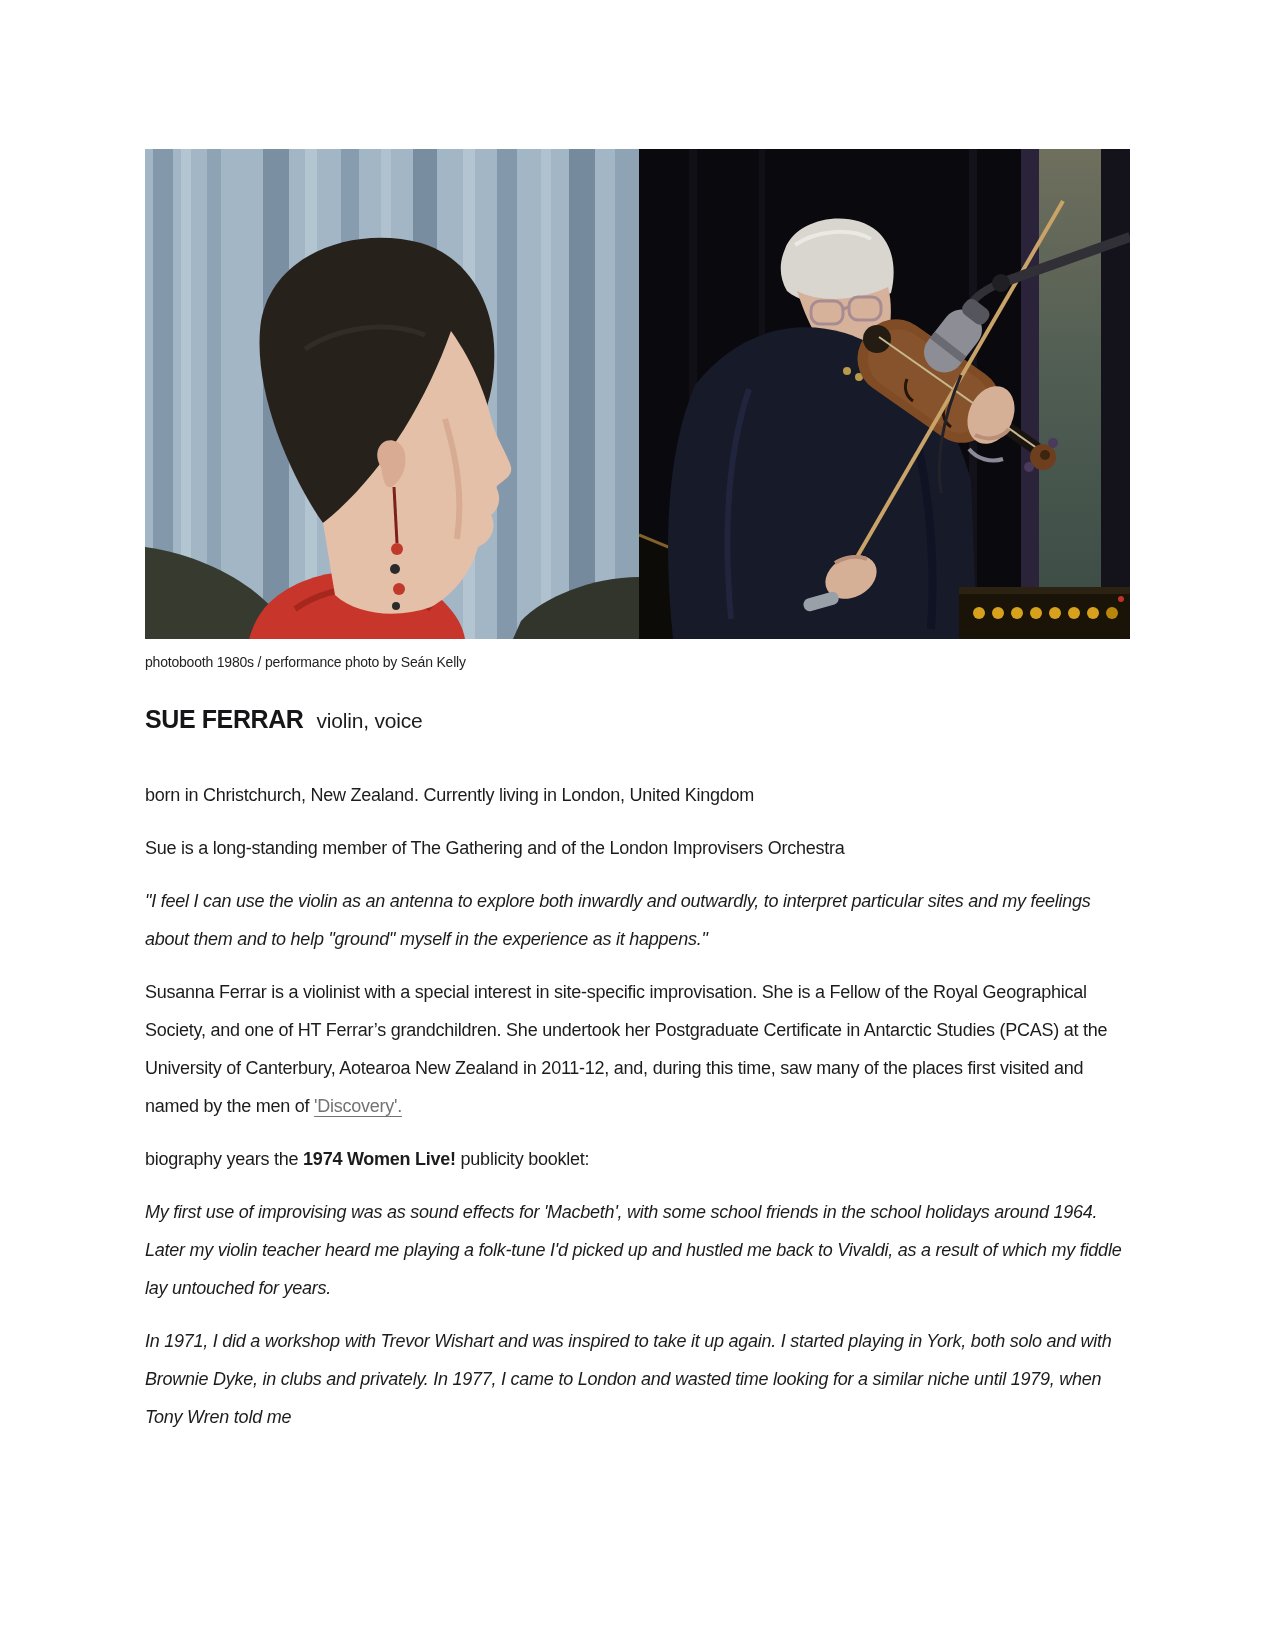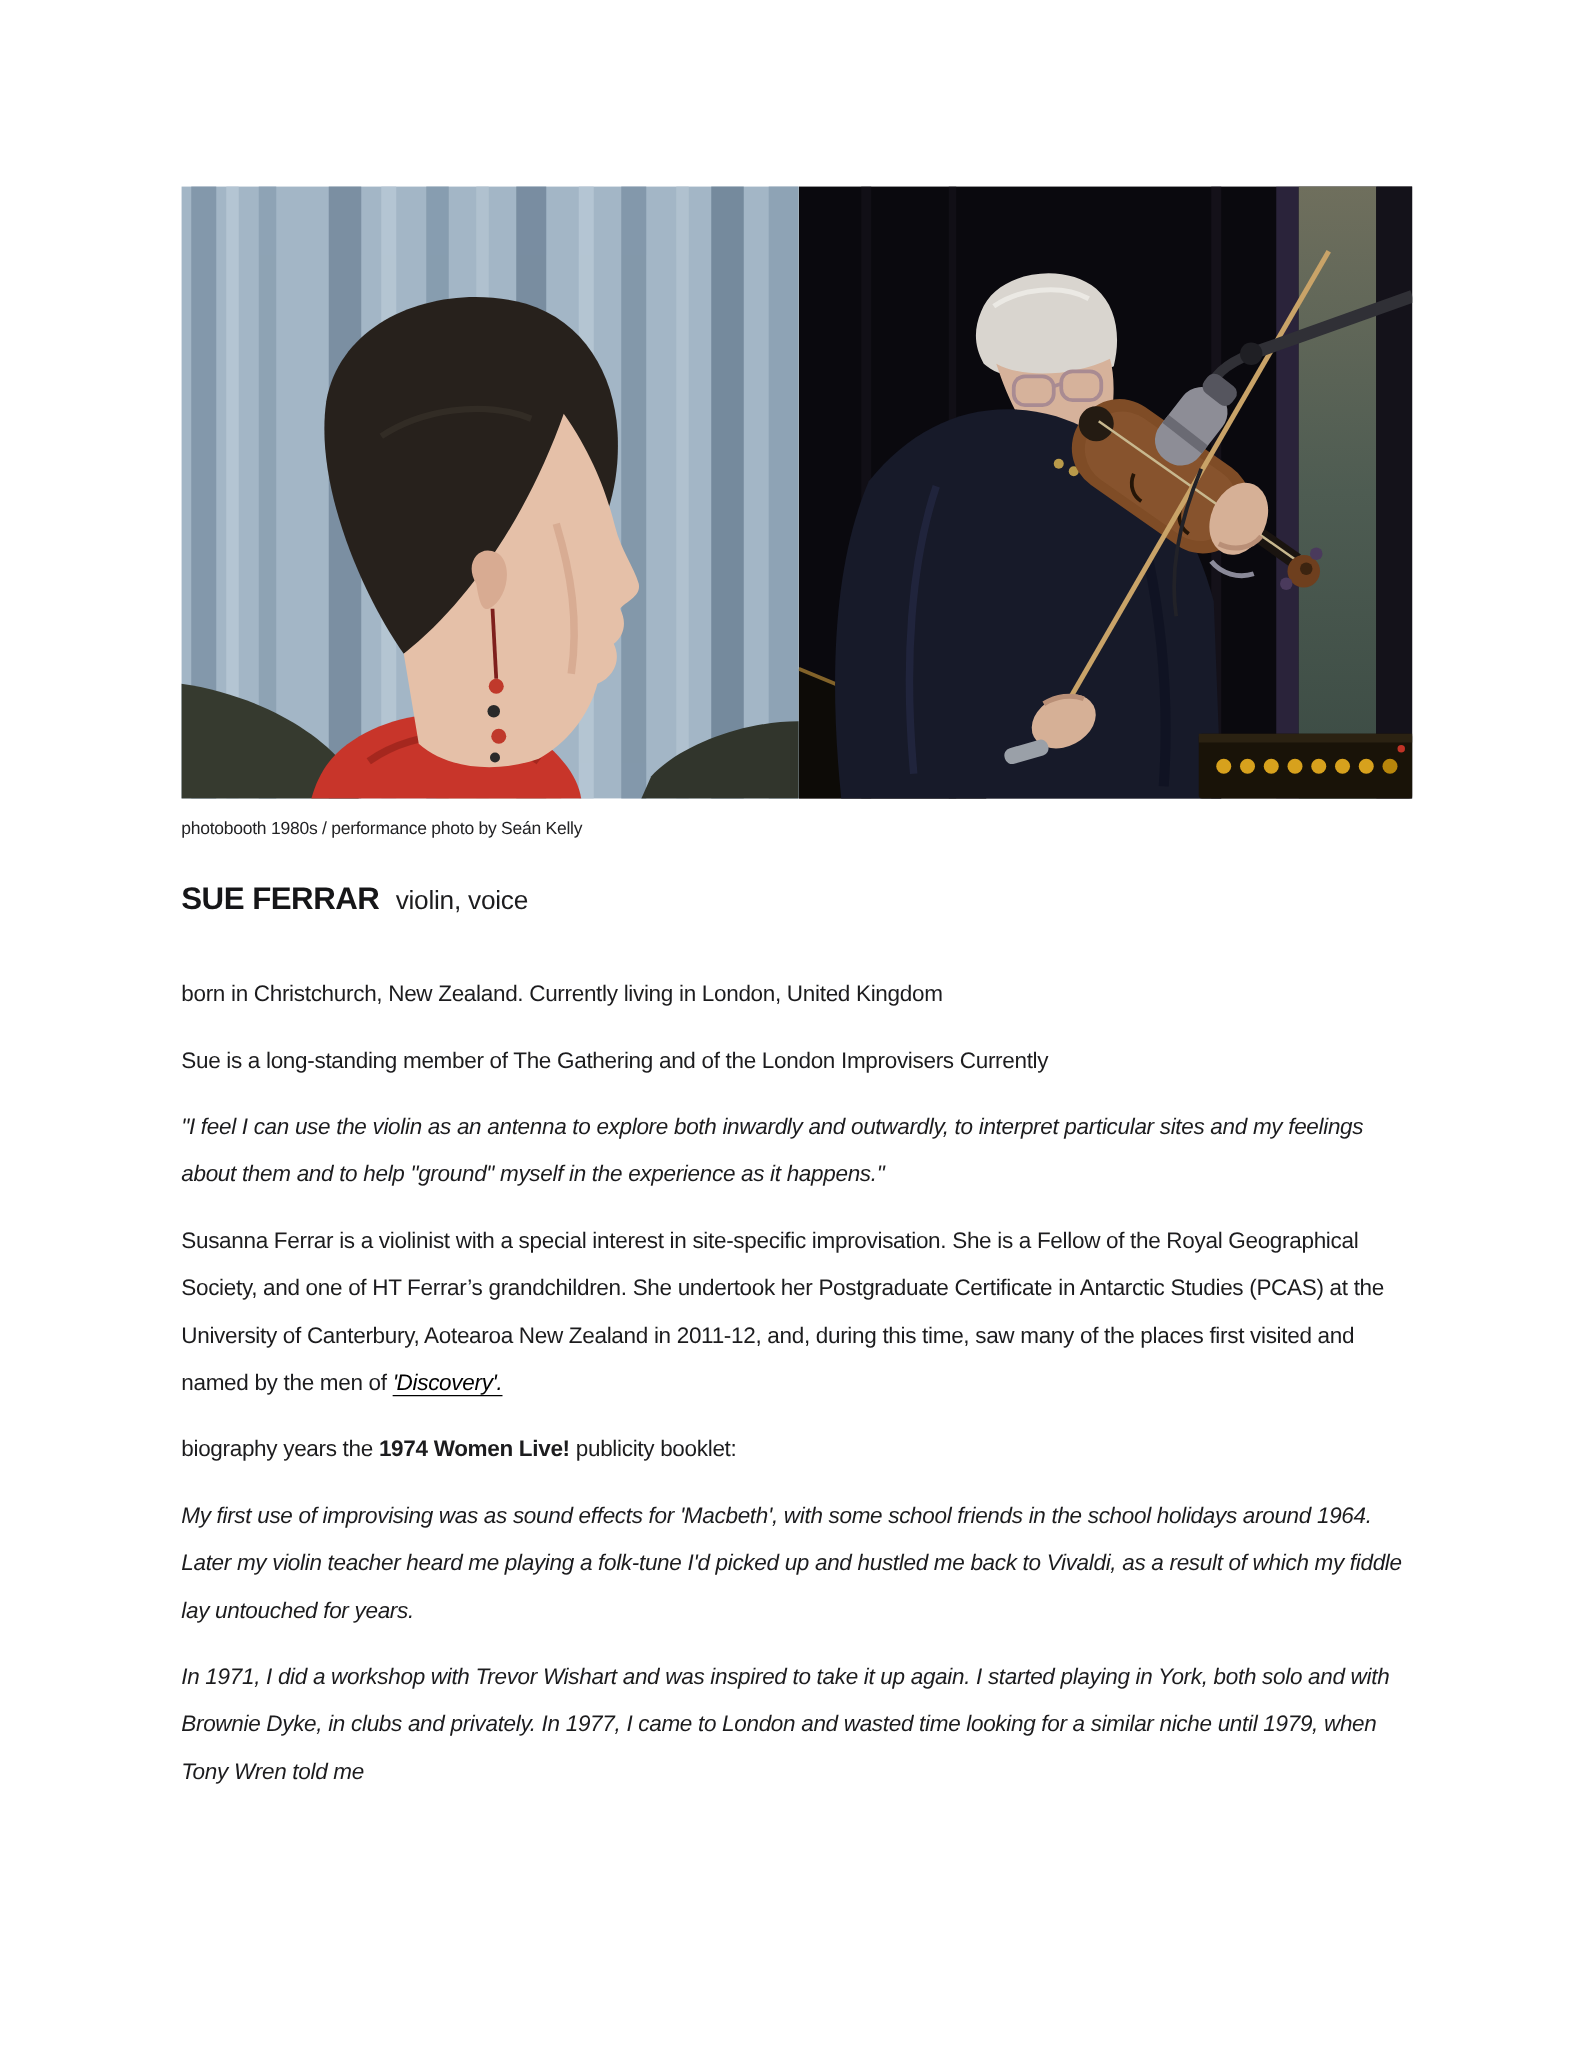--- a/index.html
+++ b/index.html
@@ -10,21 +10,21 @@
   .content{padding:149px 145px 0 145px;width:985px;box-sizing:content-box;}
   .photos{display:flex;width:985px;height:490px;overflow:hidden;}
   .photos svg{display:block;flex:0 0 auto;}
   .caption{margin:10px 0 0 0;font-size:14px;line-height:26px;letter-spacing:-0.2px;color:#232325;}
   .heading{margin:27px 0 36px 0;line-height:34px;white-space:nowrap;}
   .heading .name{font-size:25px;font-weight:bold;letter-spacing:-0.4px;color:#161618;}
   .heading .roles{font-size:21px;margin-left:13px;letter-spacing:-0.2px;color:#1c1c1e;}
   .para{font-size:18px;line-height:38px;letter-spacing:-0.25px;margin:0 0 15px 0;}
   .para.italic{font-style:italic;}
   .bold{font-weight:bold;}
-  .doc-link{color:#000000;font-style:italic;text-decoration:underline;text-underline-offset:4px;}
+  .doc-link{color:#737373;text-decoration:underline;text-underline-offset:4px;}
 </style>
 </head>
 <body>
 
 <div class="page">
   <div class="content">
 
     <div class="photos">
 
       <svg width="494" height="490" viewBox="0 0 494 490" xmlns="http://www.w3.org/2000/svg">
@@ -157,21 +157,21 @@
     </div>
 
     <p class="caption">photobooth 1980s / performance photo by Seán Kelly</p>
 
     <div class="heading">
       <span class="name">SUE FERRAR</span><span class="roles">violin, voice</span>
     </div>
 
     <div>
         <p class="para"><span>born in Christchurch, New Zealand. Currently living in London, United Kingdom</span></p>
-        <p class="para"><span>Sue is a long-standing member of The Gathering and of the London Improvisers Currently</span></p>
+        <p class="para"><span>Sue is a long-standing member of The Gathering and of the London Improvisers Orchestra</span></p>
         <p class="para italic"><span>"I feel I can use the violin as an antenna to explore both inwardly and outwardly, to interpret particular sites and my feelings about them and to help "ground" myself in the experience as it happens."</span></p>
         <p class="para"><span>Susanna Ferrar is a violinist with a special interest in site-specific improvisation. She is a Fellow of the Royal Geographical Society, and one of HT Ferrar’s grandchildren. She undertook her Postgraduate Certificate in Antarctic Studies (PCAS) at the University of Canterbury, Aotearoa New Zealand in 2011-12, and, during this time, saw many of the places first visited and named by the men of </span><a href="#" class="doc-link">'Discovery'.</a></p>
         <p class="para"><span>biography years the </span><span class="bold">1974 Women Live!</span><span> publicity booklet:</span></p>
         <p class="para italic"><span>My first use of improvising was as sound effects for 'Macbeth', with some school friends in the school holidays around 1964. Later my violin teacher heard me playing a folk-tune I'd picked up and hustled me back to Vivaldi, as a result of which my fiddle lay untouched for years.</span></p>
         <p class="para italic"><span>In 1971, I did a workshop with Trevor Wishart and was inspired to take it up again. I started playing in York, both solo and with Brownie Dyke, in clubs and privately. In 1977, I came to London and wasted time looking for a similar niche until 1979, when Tony Wren told me</span></p>
       </div>
 
   </div>
 </div>
 

